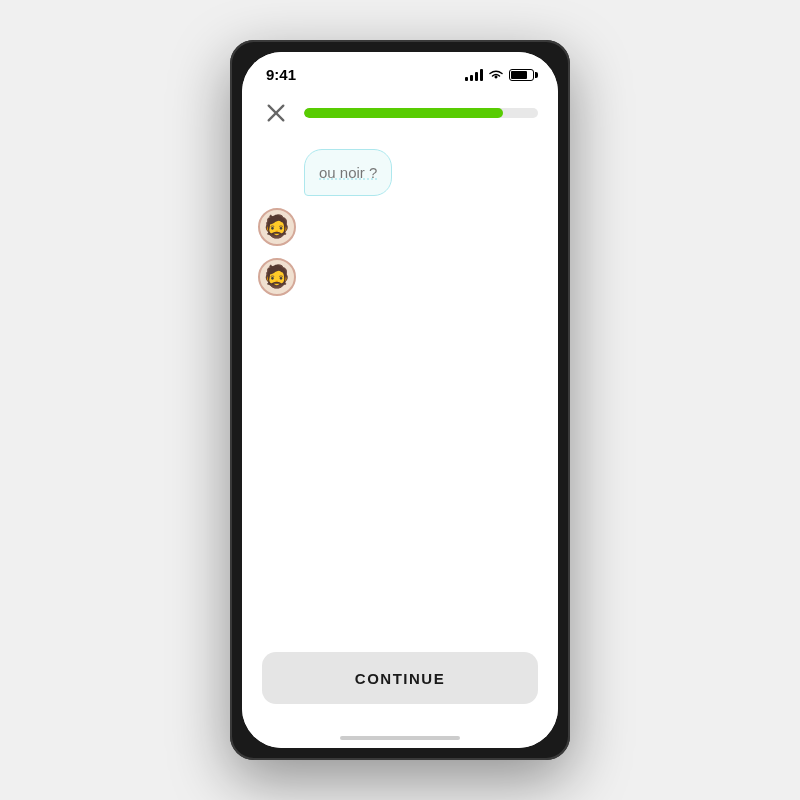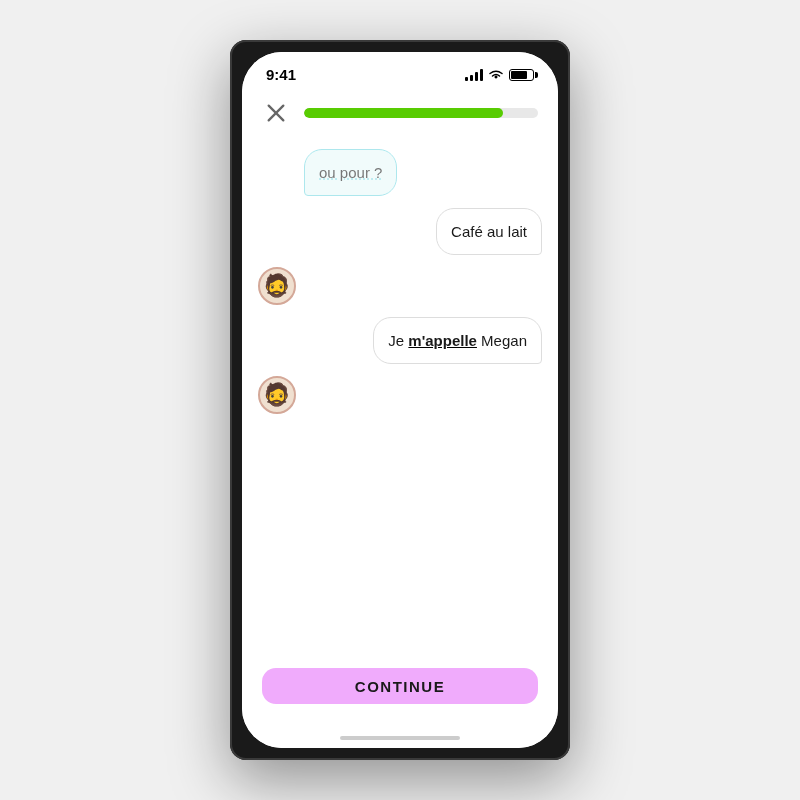--- a/index.html
+++ b/index.html
@@ -10,21 +10,21 @@
       display: flex;
       align-items: center;
       justify-content: center;
       font-family: -apple-system, BlinkMacSystemFont, 'Helvetica Neue', Arial, sans-serif;
     }
 
     .phone-outer {
       width: 340px;
       height: 720px;
       background: #1a1a1a;
-      border-radius: 16px;
+      border-radius: 24px;
       padding: 12px;
       box-shadow: 0 20px 60px rgba(0,0,0,0.4), inset 0 0 0 2px #3a3a3a;
       position: relative;
     }
 
     .phone-inner {
       width: 100%;
       height: 100%;
       background: #ffffff;
       border-radius: 40px;
@@ -224,22 +224,22 @@
 
     
     .bottom-area {
       padding: 12px 20px 24px;
       background: #ffffff;
       flex-shrink: 0;
     }
 
     .continue-btn {
       width: 100%;
-      height: 36px;
-      background: #f0abfc;
+      height: 52px;
+      background: #e5e5e5;
       border: none;
       border-radius: 14px;
       font-size: 15px;
       font-weight: 800;
       letter-spacing: 1.5px;
       color: #1a1a1a;
       cursor: pointer;
       text-transform: uppercase;
       display: flex;
       align-items: center;
@@ -307,39 +307,29 @@
       <div class="progress-bar-container">
         <div class="progress-bar-fill"></div>
       </div>
     </div>
 
     <div class="chat-area">
 
       <div class="msg-row left partial-top">
         <div style="width:38px; flex-shrink:0;"></div>
         <div class="bubble left-bubble">
-          <span class="dotted-underline">ou pour ?</span>
+          <span class="dotted-underline">ou noir ?</span>
         </div>
       </div>
 
-      <div class="msg-row right">
-        <div class="bubble right-bubble">
-          <span>Café au lait</span>
-        </div>
-      </div>
 
       <div class="msg-row left">
         <div class="avatar">🧔</div>
       </div>
 
-      <div class="msg-row right">
-        <div class="bubble right-bubble">
-          <span>Je </span><span class="bold-underline">m'appelle</span><span> Megan</span>
-        </div>
-      </div>
 
       <div class="msg-row left">
         <div class="avatar">🧔</div>
       </div>
 
     </div>
 
     <div class="bottom-area">
       <button class="continue-btn">CONTINUE</button>
     </div>

